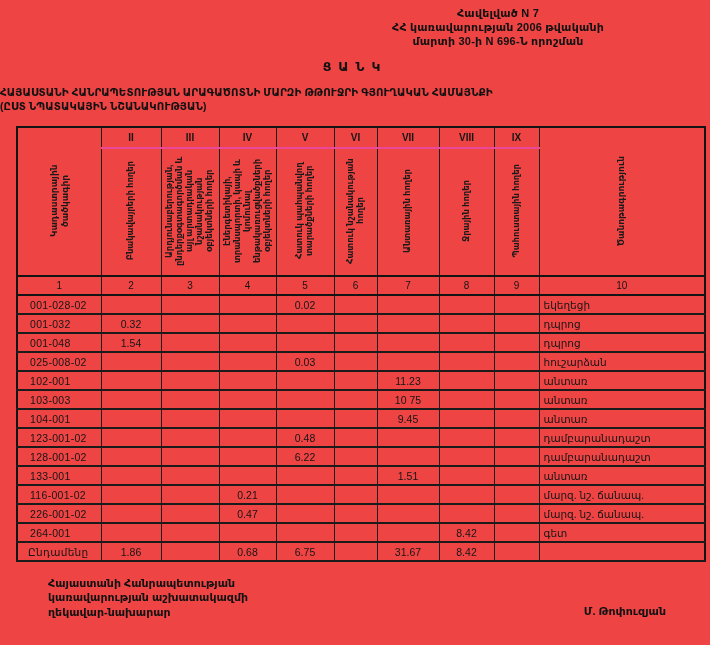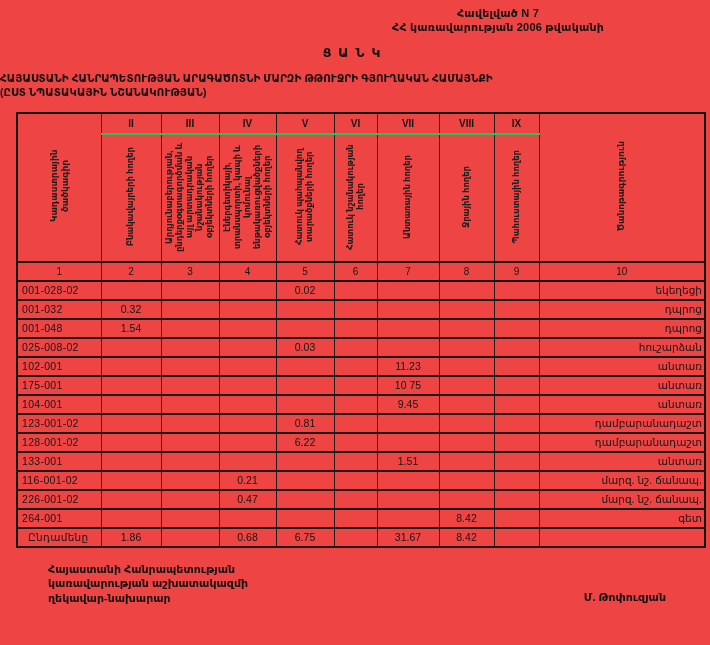--- a/index.html
+++ b/index.html
@@ -25,51 +25,52 @@
   
   table.land{
     border-collapse:collapse;table-layout:fixed;
     margin:12px 0 0 16px;width:688px;
     border:2px solid #141414;
   }
   table.land td{
     border:1px solid #1d1d1d;padding:0 2px;overflow:hidden;
     font-size:10.5px;color:#151515;
   }
-  tr.numerals td{height:19px;text-align:center;font-size:10px;font-weight:bold;border-bottom:2px solid #22c55e;}
+  tr.numerals td{height:19px;text-align:center;font-size:10px;font-weight:bold;border-bottom:2px solid #ec4899;}
   tr.vheads td{height:126px;vertical-align:middle;text-align:center;}
   .vt{
     writing-mode:vertical-rl;transform:rotate(180deg);
     display:inline-block;max-height:122px;
     font-size:8.4px;line-height:1.18;text-align:center;
     white-space:normal;font-weight:600;color:#1a1a1a;
   }
   .vt.big{font-size:9px;}
   tr.numrow td{height:17px;text-align:center;font-size:10px;border-top:2px solid #141414;border-bottom:2px solid #141414;}
   tbody.data td{height:17px;border-bottom:2px solid #1b1b1b;}
-  tbody.data td.code{text-align:left;padding-left:4px;letter-spacing:.3px;}
+  tbody.data td.code{text-align:left;padding-left:12px;letter-spacing:.3px;}
   tbody.data td.num{text-align:center;}
-  tbody.data td.note{text-align:right;padding-left:10px;}
+  tbody.data td.note{text-align:left;padding-left:4px;}
   tbody.data tr.total td.code{text-align:center;padding-left:0;}
   
   .footer{
     display:flex;justify-content:space-between;align-items:flex-end;
     margin:14px 44px 0 48px;
   }
   .footer-left{font-weight:bold;font-size:11px;line-height:1.3;}
   .footer-sign{font-weight:bold;font-size:11px;padding-bottom:1px;}
 </style>
 </head>
 <body>
 
 <div class="page">
 
   <div class="appendix">
     <div>Հավելված N 7</div>
     <div>ՀՀ կառավարության 2006 թվականի</div>
+    <div>մարտի 30-ի N 696-Ն որոշման</div>
   </div>
 
   <div class="doc-title">ՑԱՆԿ</div>
 
   <div class="doc-subtitle">
     <div>ՀԱՅԱՍՏԱՆԻ ՀԱՆՐԱՊԵՏՈՒԹՅԱՆ ԱՐԱԳԱԾՈՏՆԻ ՄԱՐԶԻ ԹԹՈՒՋՐԻ ԳՅՈՒՂԱԿԱՆ ՀԱՄԱՅՆՔԻ</div>
     <div>(ԸՍՏ ՆՊԱՏԱԿԱՅԻՆ ՆՇԱՆԱԿՈՒԹՅԱՆ)</div>
   </div>
 
   <table class="land">
@@ -180,21 +181,21 @@
           <td class="num"></td>
           <td class="num"></td>
           <td class="num"></td>
           <td class="num"></td>
           <td class="num">11.23</td>
           <td class="num"></td>
           <td class="num"></td>
           <td class="note">անտառ</td>
         </tr>
         <tr>
-          <td class="code">175-001</td>
+          <td class="code">103-003</td>
           <td class="num"></td>
           <td class="num"></td>
           <td class="num"></td>
           <td class="num"></td>
           <td class="num"></td>
           <td class="num">10 75</td>
           <td class="num"></td>
           <td class="num"></td>
           <td class="note">անտառ</td>
         </tr>
@@ -208,21 +209,21 @@
           <td class="num">9.45</td>
           <td class="num"></td>
           <td class="num"></td>
           <td class="note">անտառ</td>
         </tr>
         <tr>
           <td class="code">123-001-02</td>
           <td class="num"></td>
           <td class="num"></td>
           <td class="num"></td>
-          <td class="num">0.81</td>
+          <td class="num">0.48</td>
           <td class="num"></td>
           <td class="num"></td>
           <td class="num"></td>
           <td class="num"></td>
           <td class="note">դամբարանադաշտ</td>
         </tr>
         <tr>
           <td class="code">128-001-02</td>
           <td class="num"></td>
           <td class="num"></td>

